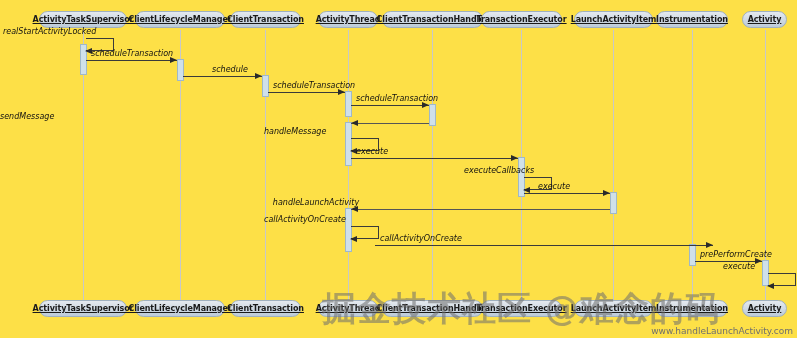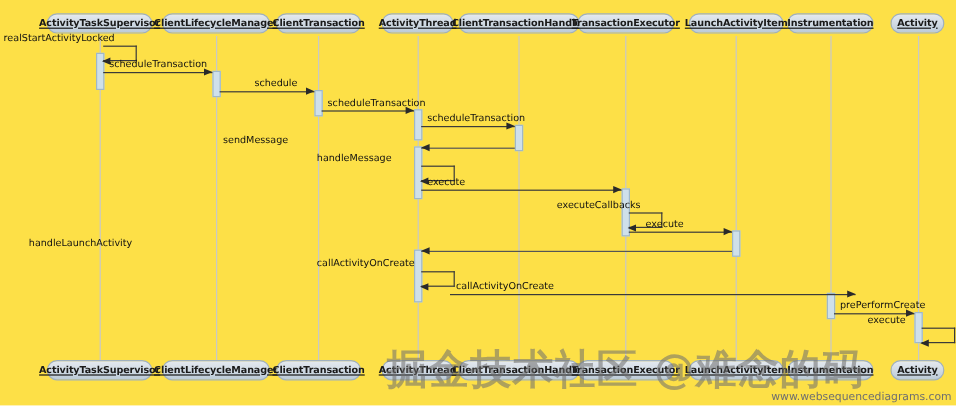--- a/index.html
+++ b/index.html
@@ -65,20 +65,21 @@
   }
   .arrow-r { border-left: 7px solid #2a2a2a; }
   .arrow-l { border-right: 7px solid #2a2a2a; }
   .msg-label {
     position: absolute;
     font-size: 8px;
     color: #111;
     white-space: nowrap;
     background: transparent;
     line-height: 1;
+    font-style: italic;
   }
   
   .self {
     position: absolute;
     border: 1px solid #3a3a3a;
     border-left: none;
     background: transparent;
   }
   
   #watermark {
@@ -186,21 +187,21 @@
         <div class="msg-label" style="top: 82px; left: 273px;">scheduleTransaction</div>
       </div>
       <div style="position: absolute; left: 0px; top: 0px; width: 100%; height: 100%;">
         <div class="msg-line" style="left: 351px; top: 105px; width: 78px;"></div>
         <div class="arrow-r" style="top: 102px; left: 422px;"></div>
         <div class="msg-label" style="top: 95px; left: 356px;">scheduleTransaction</div>
       </div>
       <div style="position: absolute; left: 0px; top: 0px; width: 100%; height: 100%;">
         <div class="msg-line ret" style="left: 351px; top: 123px; width: 78px;"></div>
         <div class="arrow-l" style="top: 120px; left: 351px;"></div>
-        <div class="msg-label" style="top: 113px; left: 0px; width: 426px; text-align: center;">sendMessage</div>
+        <div class="msg-label" style="top: 113px; left: 0px; width: 426px; text-align: left;">sendMessage</div>
       </div>
       <div style="position: absolute; left: 0px; top: 0px; width: 100%; height: 100%;">
         <div class="self" style="left: 351px; top: 138px; width: 28px; height: 13px;"></div>
         <div class="arrow-l" style="left: 350px; top: 147.5px;"></div>
         <div class="msg-label" style="top: 128px; left: 264px;">handleMessage</div>
       </div>
       <div style="position: absolute; left: 0px; top: 0px; width: 100%; height: 100%;">
         <div class="msg-line" style="left: 351px; top: 158px; width: 167px;"></div>
         <div class="arrow-r" style="top: 155px; left: 511px;"></div>
         <div class="msg-label" style="top: 148px; left: 356px;">execute</div>
@@ -211,21 +212,21 @@
         <div class="msg-label" style="top: 167px; left: 464px; text-align: center;">executeCallbacks</div>
       </div>
       <div style="position: absolute; left: 0px; top: 0px; width: 100%; height: 100%;">
         <div class="msg-line" style="left: 524px; top: 193px; width: 86px;"></div>
         <div class="arrow-r" style="top: 190px; left: 603px;"></div>
         <div class="msg-label" style="top: 183px; left: 538px;">execute</div>
       </div>
       <div style="position: absolute; left: 0px; top: 0px; width: 100%; height: 100%;">
         <div class="msg-line ret" style="left: 351px; top: 209px; width: 259px;"></div>
         <div class="arrow-l" style="top: 206px; left: 351px;"></div>
-        <div class="msg-label" style="top: 199px; left: 0px; width: 608px; text-align: left; padding-left: 24px;">handleLaunchActivity</div>
+        <div class="msg-label" style="top: 199px; left: 0px; width: 608px; text-align: center; padding-left: 24px;">handleLaunchActivity</div>
       </div>
       <div style="position: absolute; left: 0px; top: 0px; width: 100%; height: 100%;">
         <div class="self" style="left: 351px; top: 226px; width: 28px; height: 13px;"></div>
         <div class="arrow-l" style="left: 350px; top: 235.5px;"></div>
         <div class="msg-label" style="top: 216px; left: 264px;">callActivityOnCreate</div>
       </div>
       <div style="position: absolute; left: 0px; top: 0px; width: 100%; height: 100%; margin-left: 24px;">
         <div class="msg-line" style="left: 351px; top: 245px; width: 338px;"></div>
         <div class="arrow-r" style="top: 242px; left: 682px;"></div>
         <div class="msg-label" style="top: 235px; left: 356px;">callActivityOnCreate</div>
@@ -267,14 +268,14 @@
         <span>Instrumentation</span>
       </div>
       <div class="actor" style="left: 742px; top: 300px; width: 45px;">
         <span>Activity</span>
       </div>
     </div>
 
   <div id="watermark">
     <div class="cn">掘金技术社区 @难念的码</div>
   </div>
-  <div id="site">www.websequencediagrams.com</div>
+  <div id="site">www.handleLaunchActivity.com</div>
 </div>
 
 </body></html>

